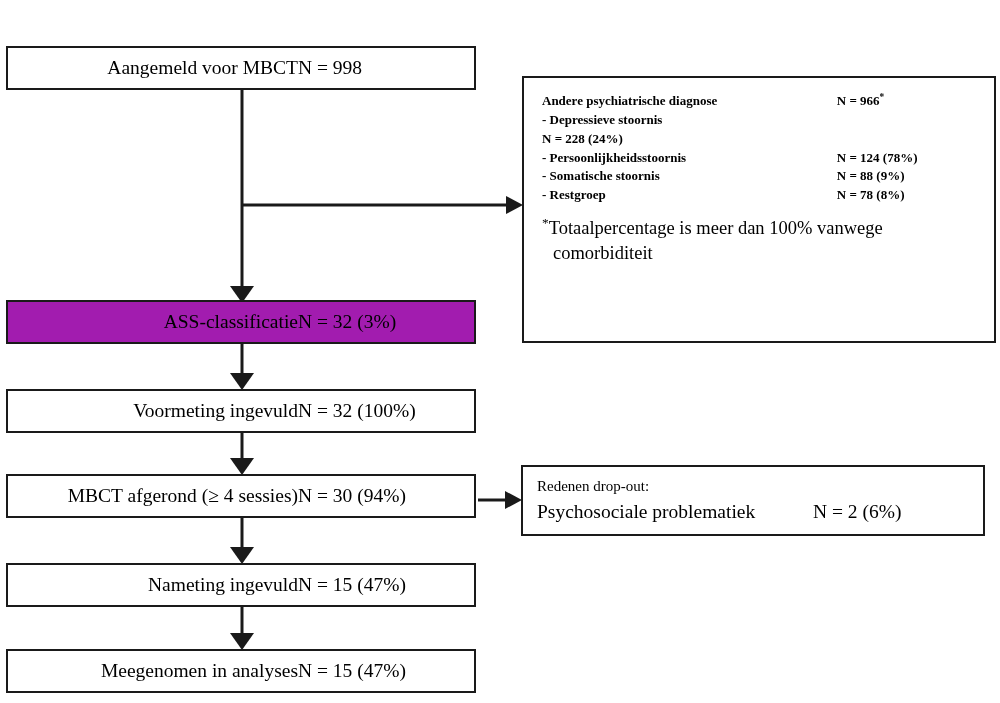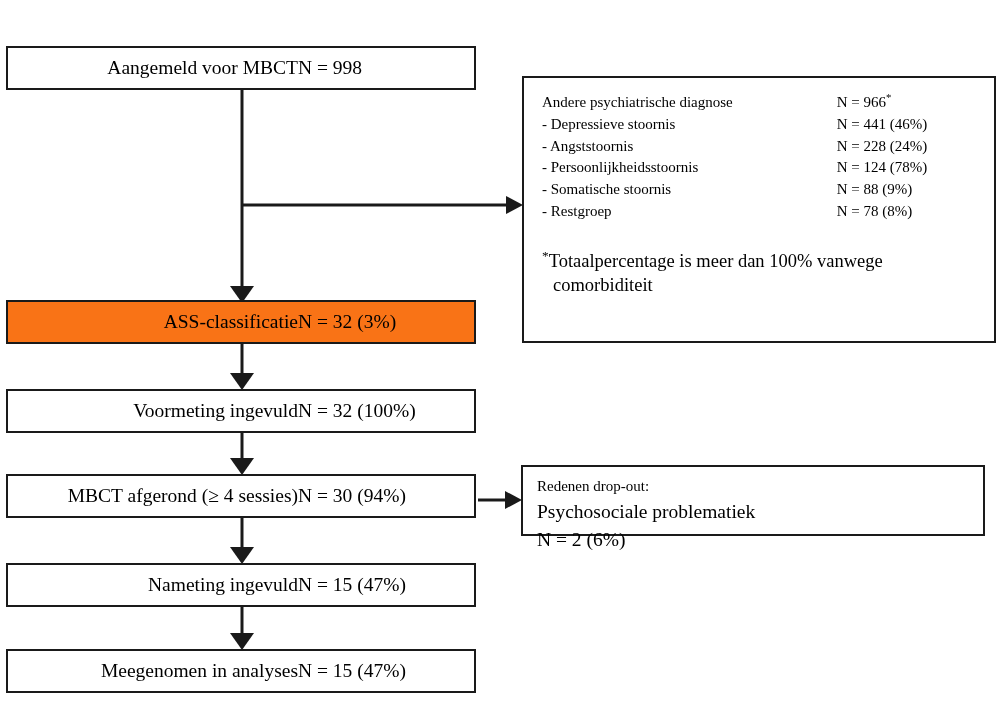--- a/index.html
+++ b/index.html
@@ -24,21 +24,21 @@
   }
   .node {
     position: absolute;
     box-sizing: border-box;
     border: 2px solid #1a1a1a;
     background: #ffffff;
     display: flex;
     align-items: center;
   }
   .node.shaded {
-    background: #f97316;
+    background: #a21caf;
   }
   .node .label {
     font-size: 19.5px;
     line-height: 1.25;
     white-space: nowrap;
     text-align: right;
   }
   .node .value {
     font-size: 19.5px;
     line-height: 1.25;
@@ -63,32 +63,33 @@
     top: 76px;
     width: 474px;
     height: 267px;
     padding: 14px 0 0 18px;
     display: block;
     box-sizing: border-box;
   }
   .dx-row {
     display: flex;
     align-items: baseline;
-    font-size: 15px;
+    font-size: 13px;
     line-height: 1.45;
     white-space: nowrap;
+    font-weight: bold;
   }
   .dx-row .dx-label {
     width: 300px;
   }
   .dx-row .dx-value {
     width: 160px;
   }
   #diagnosis-note {
-    margin-top: 26px;
+    margin-top: 11px;
     font-size: 18.5px;
     line-height: 1.35;
     max-width: 420px;
     text-indent: 0;
   }
   #diagnosis-note .note-cont {
     display: block;
     padding-left: 11px;
   }
 
@@ -106,21 +107,20 @@
     font-size: 15px;
     line-height: 1.45;
     white-space: nowrap;
   }
   .do-row {
     display: flex;
     align-items: baseline;
     font-size: 19.5px;
     line-height: 1.45;
     white-space: nowrap;
-    flex-direction: column;
   }
   .do-row .do-label {
     width: 276px;
   }
 
   
   #connectors {
     position: absolute;
     left: 0;
     top: 0;
@@ -195,25 +195,23 @@
 
   <div class="node" id="diagnosis-box">
 
     <div class="dx-row">
       <span class="dx-label">Andere psychiatrische diagnose</span>
       <span class="dx-value"><span>N = 966</span><span class="sup">*</span></span>
     </div>
 
     <div class="dx-row">
       <span class="dx-label">- Depressieve stoornis</span>
-      <span class="dx-value">N = 441 (46%)</span>
-    </div>
-
-    <div class="dx-row">
-      <span class="dx-label">- Angststoornis</span>
+    </div>
+
+    <div class="dx-row">
       <span class="dx-value">N = 228 (24%)</span>
     </div>
 
     <div class="dx-row">
       <span class="dx-label">- Persoonlijkheidsstoornis</span>
       <span class="dx-value">N = 124 (78%)</span>
     </div>
 
     <div class="dx-row">
       <span class="dx-label">- Somatische stoornis</span>

